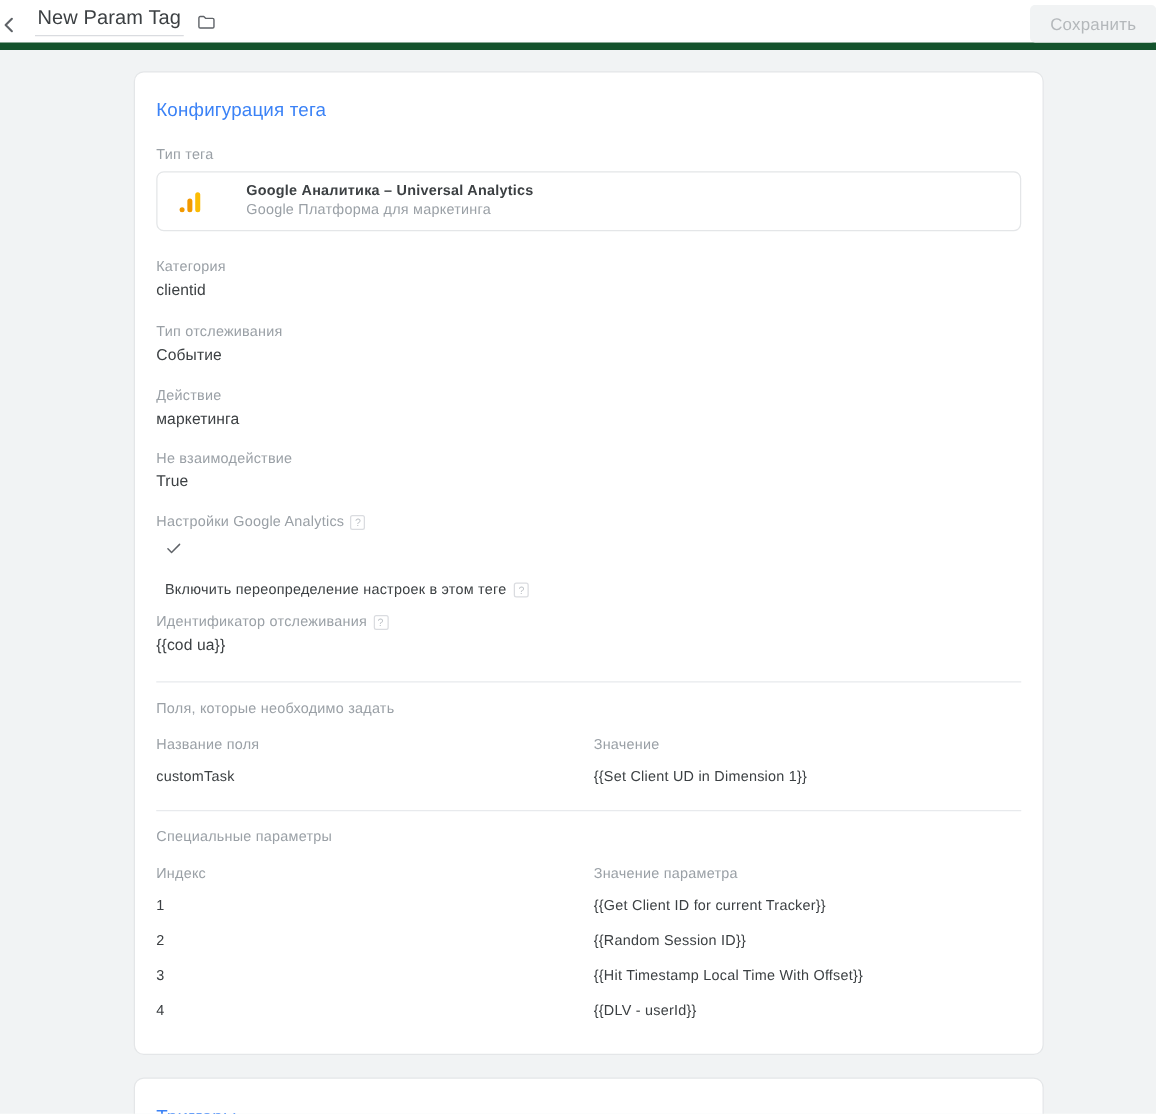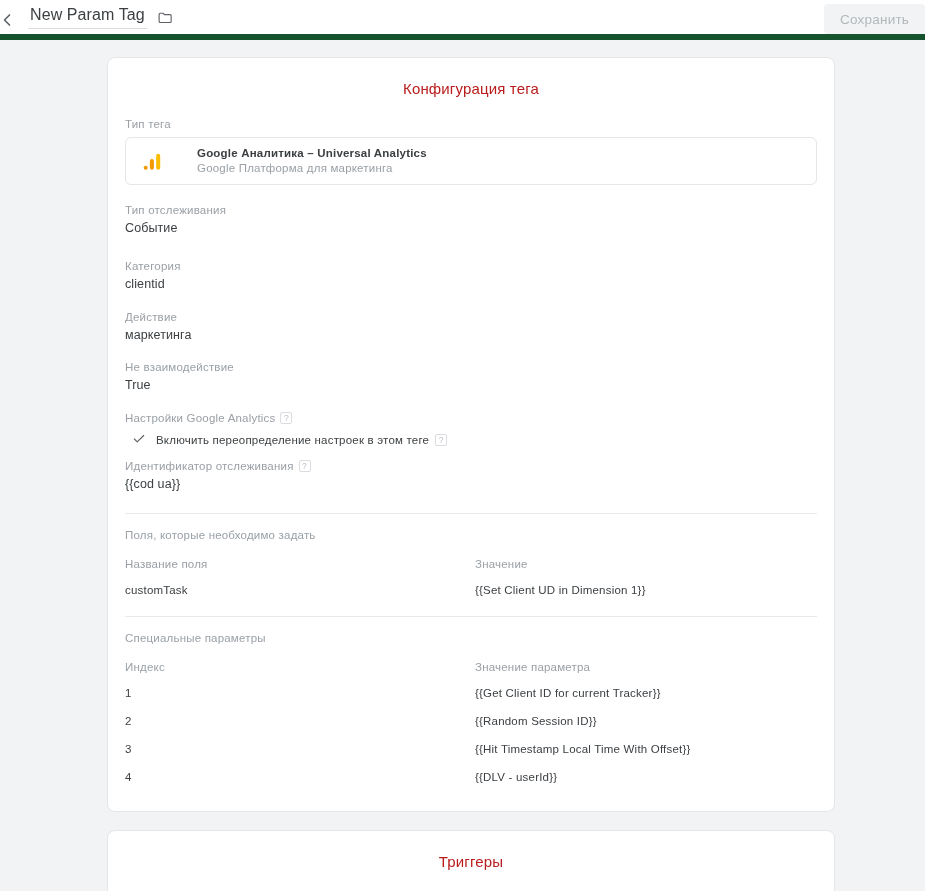--- a/index.html
+++ b/index.html
@@ -91,25 +91,24 @@
     border: 1px solid #e4e6e8;
     border-radius: 8px;
     padding: 0;
   }
   .card + .card { margin-top: 18px; }
 
   .card-section { padding: 0 17px; }
 
   .card-title {
     font-size: 15px;
-    color: #b91c1c;
+    color: #3b82f6;
     letter-spacing: .15px;
     padding: 21px 0 0 0;
     line-height: 20px;
-    text-align: center;
   }
 
   .field { padding-top: 18px; }
   .field-label {
     font-size: 11.5px;
     color: #9aa0a6;
     letter-spacing: .2px;
     line-height: 14px;
     display: flex;
     align-items: center;
@@ -171,24 +170,25 @@
   .choice-desc {
     font-size: 11.5px;
     color: #9aa0a6;
     letter-spacing: .2px;
     line-height: 15px;
   }
 
   
   .check-row {
     display: flex;
-    align-items: flex-end;
-    gap: 10px;
+    align-items: flex-start;
+    gap: 20px;
     padding: 7px 0 0 7px;
     cursor: pointer;
+    flex-direction: column;
   }
   .check-mark {
     color: #5f6368;
     display: flex;
     align-items: center;
     width: 14px;
     flex: none;
   }
   .check-label {
     font-size: 11.5px;
@@ -271,28 +271,28 @@
             <rect x="9" y="9" width="4.6" height="12.5" rx="2.3" fill="#f29900"></rect>
             <rect x="16.2" y="3.2" width="4.6" height="18.3" rx="2.3" fill="#fbbc04"></rect>
           </svg>
         </span>
         <span class="choice-text">
           <span class="choice-name">Google Аналитика – Universal Analytics</span>
           <span class="choice-desc">Google Платформа для маркетинга</span>
         </span>
       </div>
 
+      <div class="field" style="padding-top:22px">
+        <div class="field-label">Категория</div>
+        <div class="field-value">clientid</div>
+      </div>
+
       <div class="field">
         <div class="field-label">Тип отслеживания</div>
         <div class="field-value">Событие</div>
-      </div>
-
-      <div class="field" style="padding-top:22px">
-        <div class="field-label">Категория</div>
-        <div class="field-value">clientid</div>
       </div>
 
       <div class="field" style="padding-top:17px">
         <div class="field-label">Действие</div>
         <div class="field-value">маркетинга</div>
       </div>
 
       <div class="field" style="padding-top:16px">
         <div class="field-label">Не взаимодействие</div>
         <div class="field-value">True</div>

